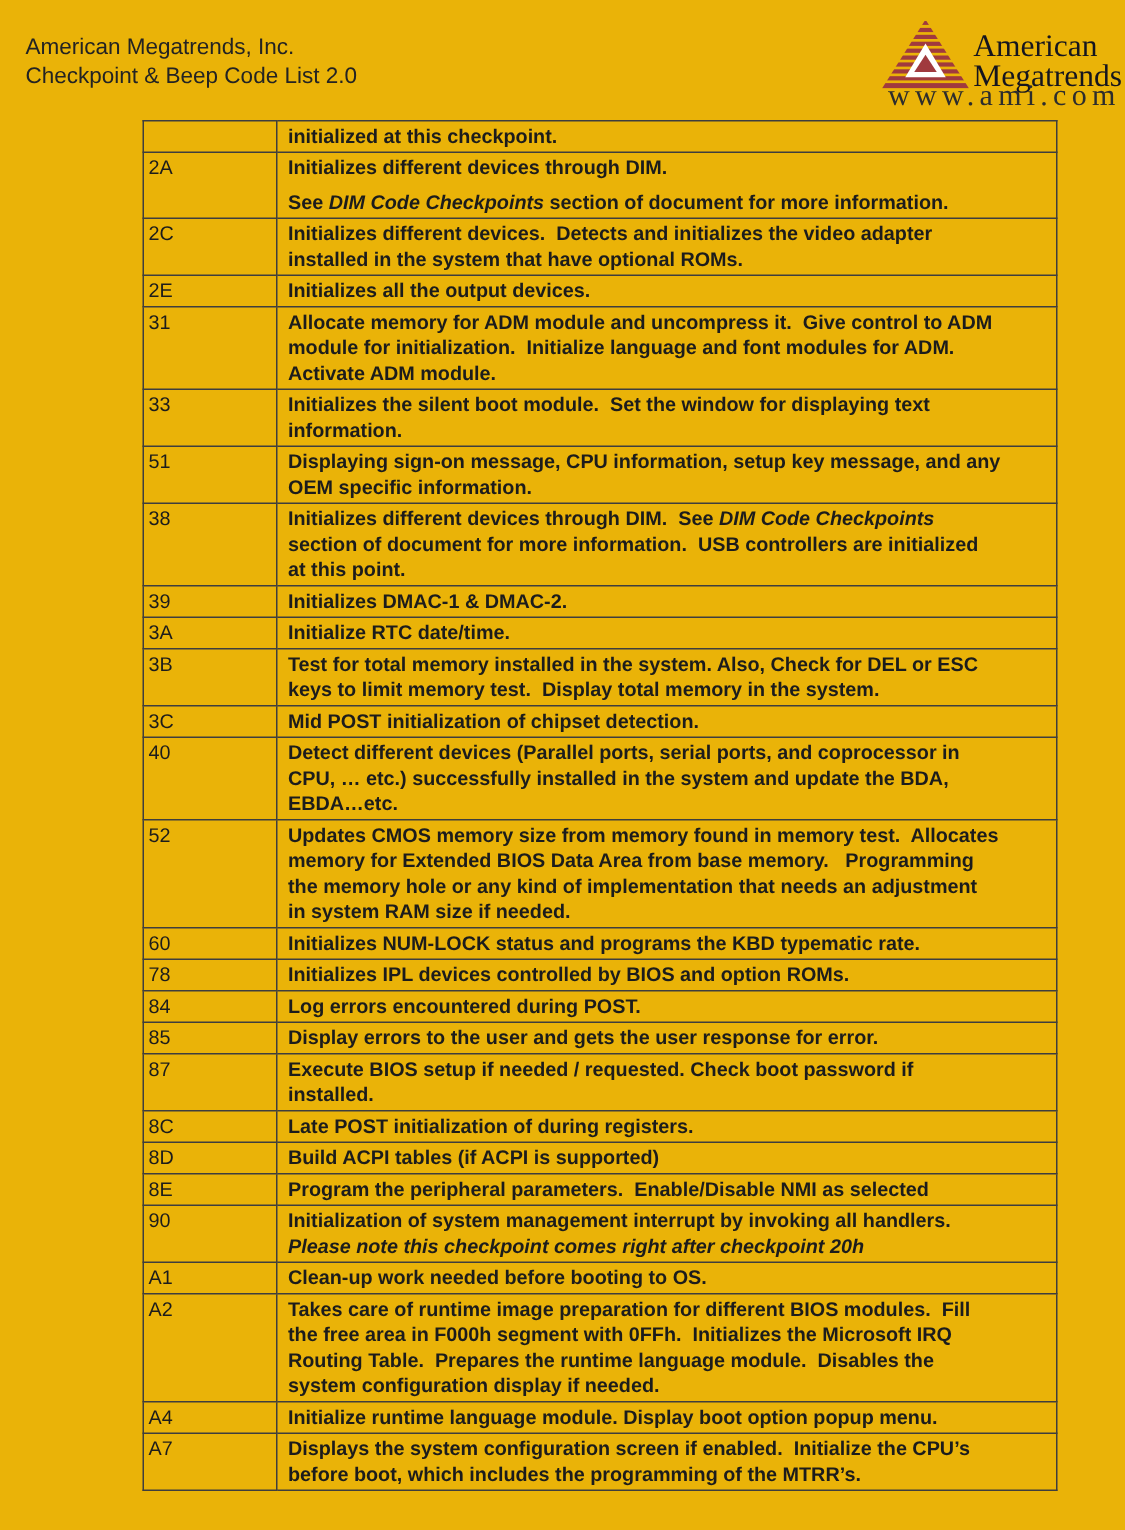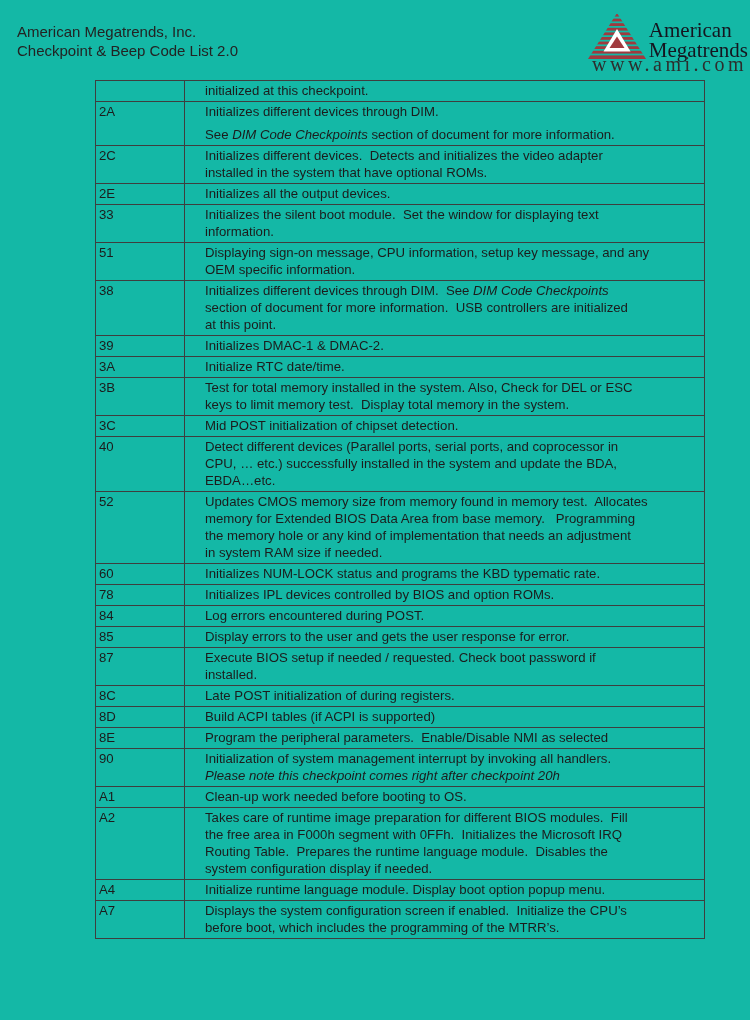--- a/index.html
+++ b/index.html
@@ -1,19 +1,19 @@
 <!DOCTYPE html>
 <html style="--ami-red: #a03a3e;"><head>
 <meta charset="utf-8">
 <style>
   html,body{margin:0;padding:0;background:#fff;}
   .page{
     position:relative;
     width:750px;height:1020px;
-    background:#14b8a6;
+    background:#eab308;
     font-family:"Liberation Sans",sans-serif;
     color:#1c1c1c;
     overflow:hidden;
   }
   
   .header-left{
     position:absolute;left:17px;top:22px;
     font-size:15px;line-height:19px;color:#232323;
   }
   .logo{
@@ -38,21 +38,21 @@
     position:absolute;left:95px;top:80px;
     width:610px;border-collapse:collapse;table-layout:fixed;
   }
   .checkpoint-table td{
     border:1px solid #3e3e3e;
     vertical-align:top;
     font-size:13.2px;line-height:17px;
     padding:1px 6px 2px 3px;
   }
   .checkpoint-table td.code{width:79px;}
-  .checkpoint-table td.desc{padding-left:20px;white-space:pre-wrap;}
+  .checkpoint-table td.desc{padding-left:7px;white-space:pre-wrap;font-weight:bold;}
   .para + .para{margin-top:6px;}
   em{font-style:italic;}
 </style>
 </head>
 <body>
 
 <div class="page">
 
   <div class="header-left">
     <div>American Megatrends, Inc.</div>
@@ -101,20 +101,24 @@
         </tr>
         <tr>
           <td class="code">2C</td>
           <td class="desc"><div class="para">Initializes different devices.  Detects and initializes the video adapter<br>installed in the system that have optional ROMs.</div></td>
         </tr>
         <tr>
           <td class="code">2E</td>
           <td class="desc"><div class="para">Initializes all the output devices.</div></td>
         </tr>
         <tr>
+          <td class="code">31</td>
+          <td class="desc"><div class="para">Allocate memory for ADM module and uncompress it.  Give control to ADM<br>module for initialization.  Initialize language and font modules for ADM.<br>Activate ADM module.</div></td>
+        </tr>
+        <tr>
           <td class="code">33</td>
           <td class="desc"><div class="para">Initializes the silent boot module.  Set the window for displaying text<br>information.</div></td>
         </tr>
         <tr>
           <td class="code">51</td>
           <td class="desc"><div class="para">Displaying sign-on message, CPU information, setup key message, and any<br>OEM specific information.</div></td>
         </tr>
         <tr>
           <td class="code">38</td>
           <td class="desc"><div class="para">Initializes different devices through DIM.  See <em>DIM Code Checkpoints</em><br>section of document for more information.  USB controllers are initialized<br>at this point.</div></td>

